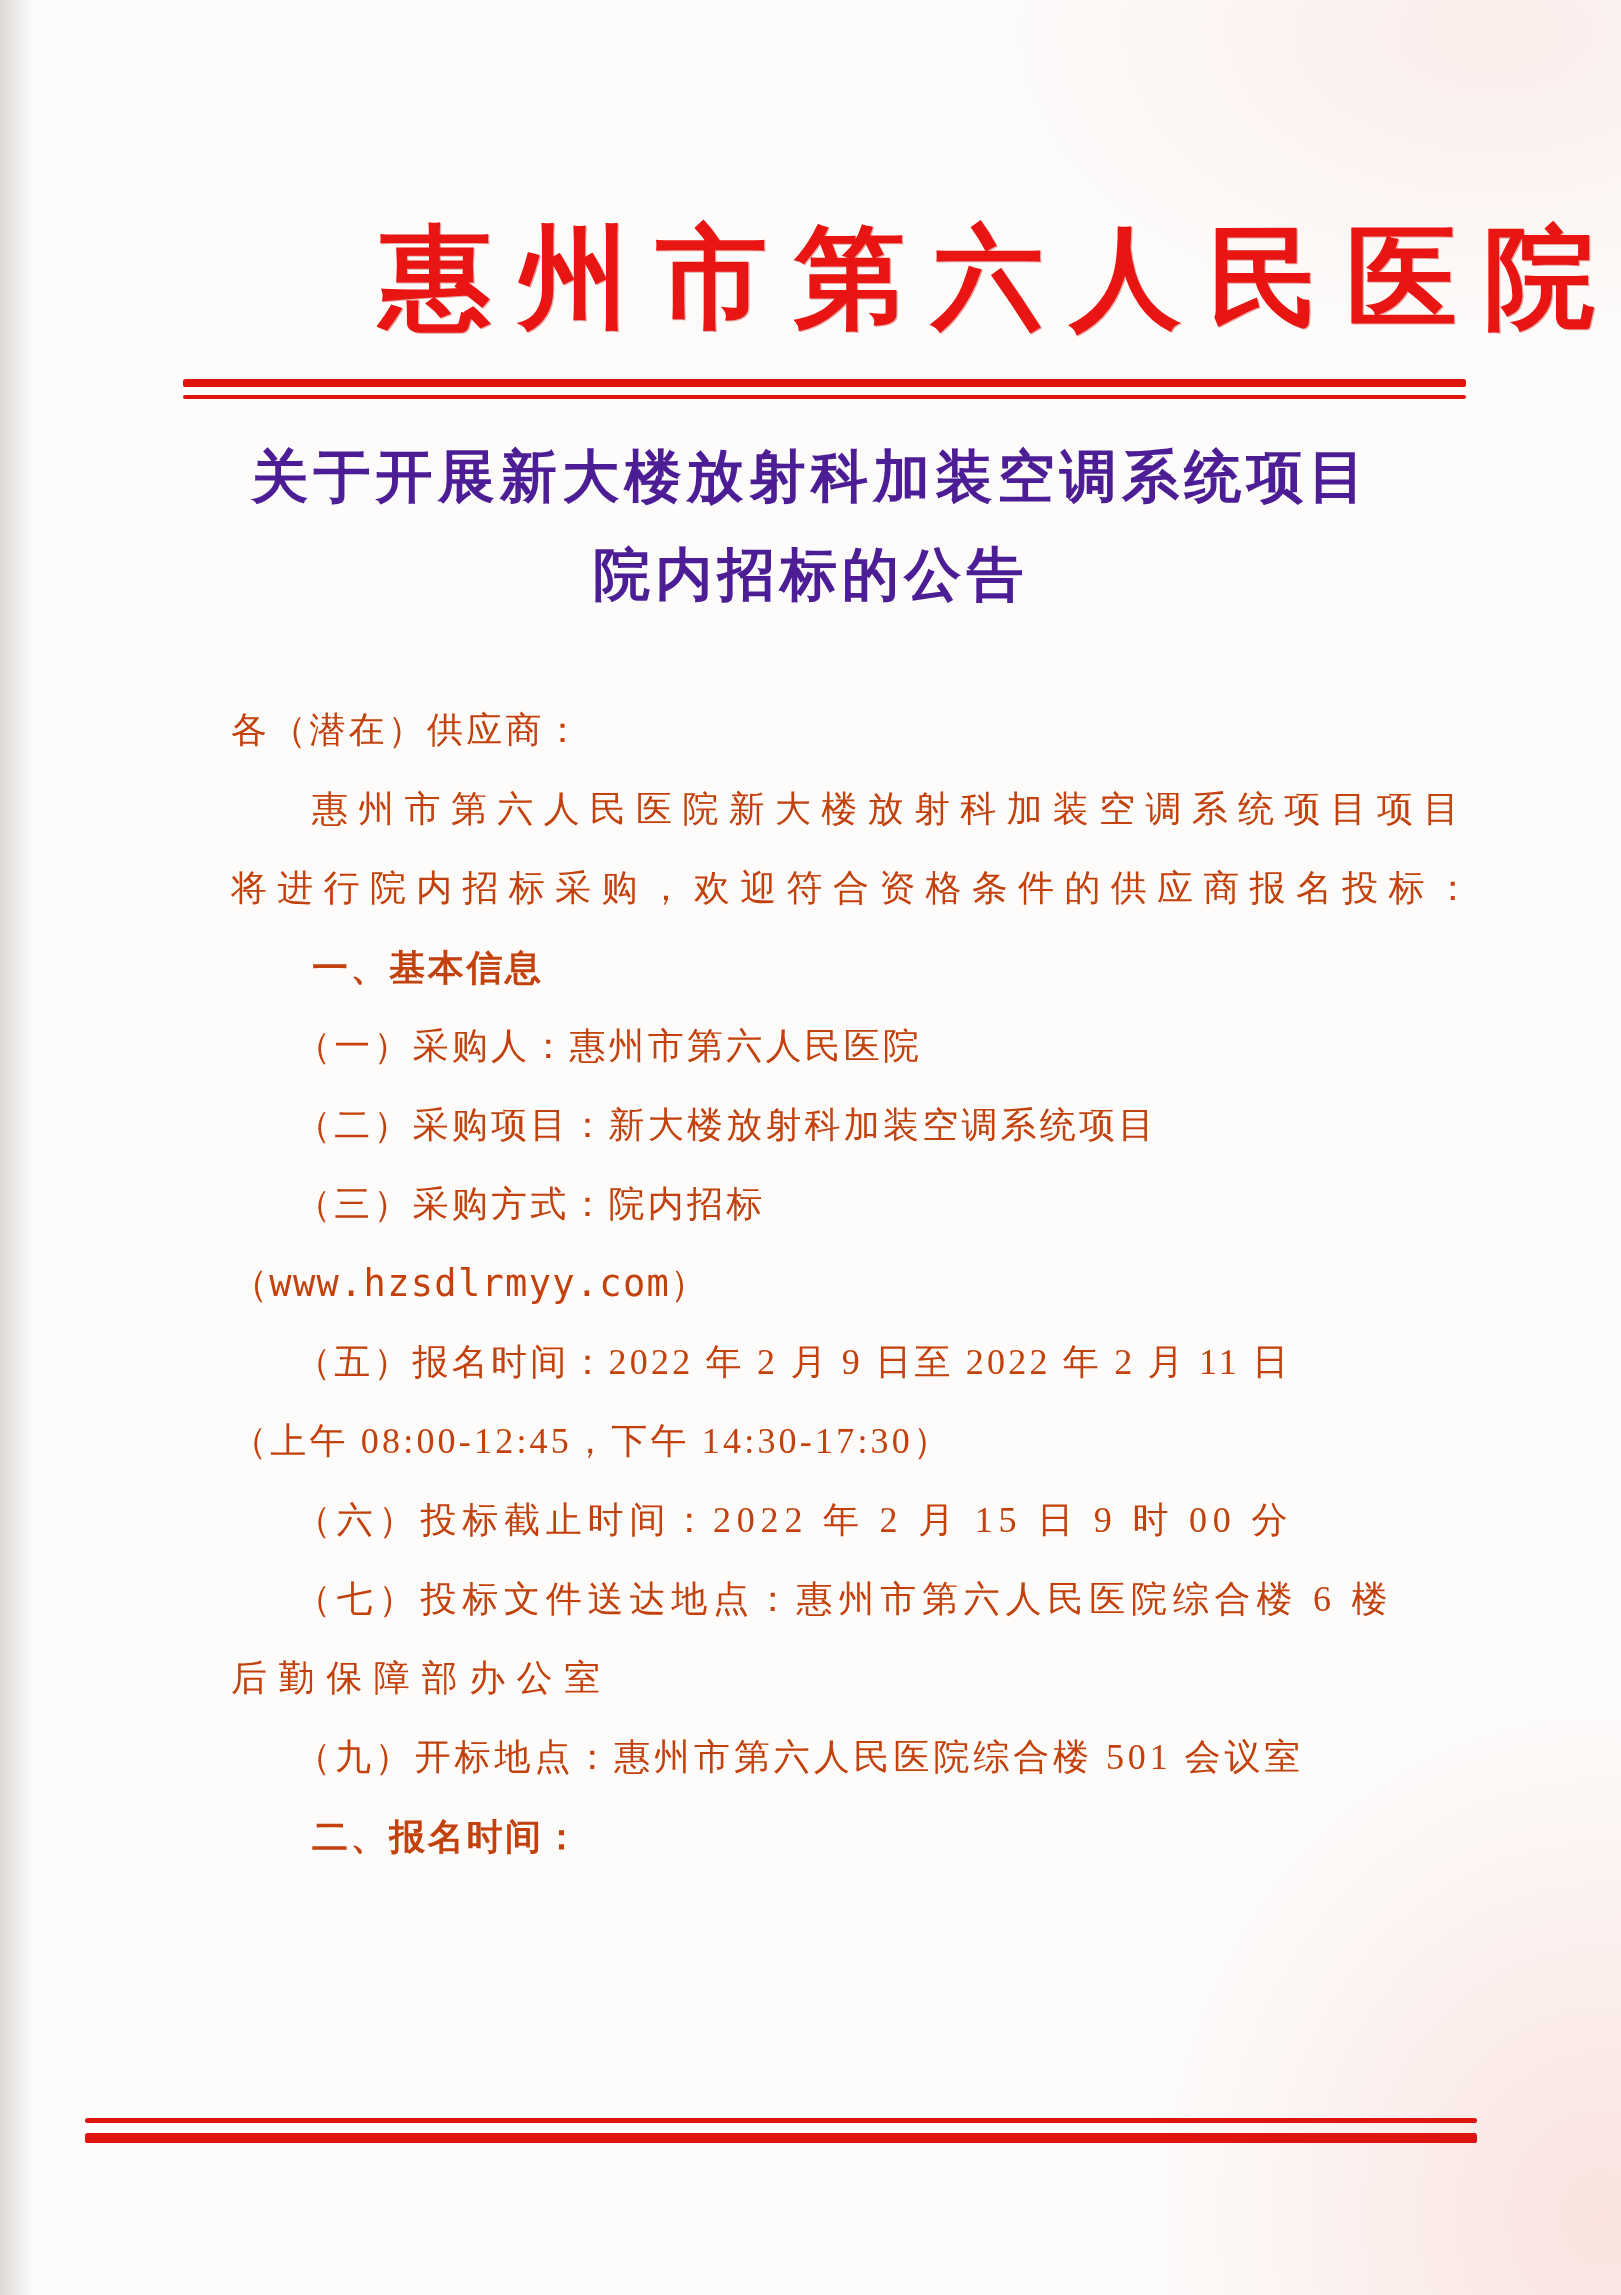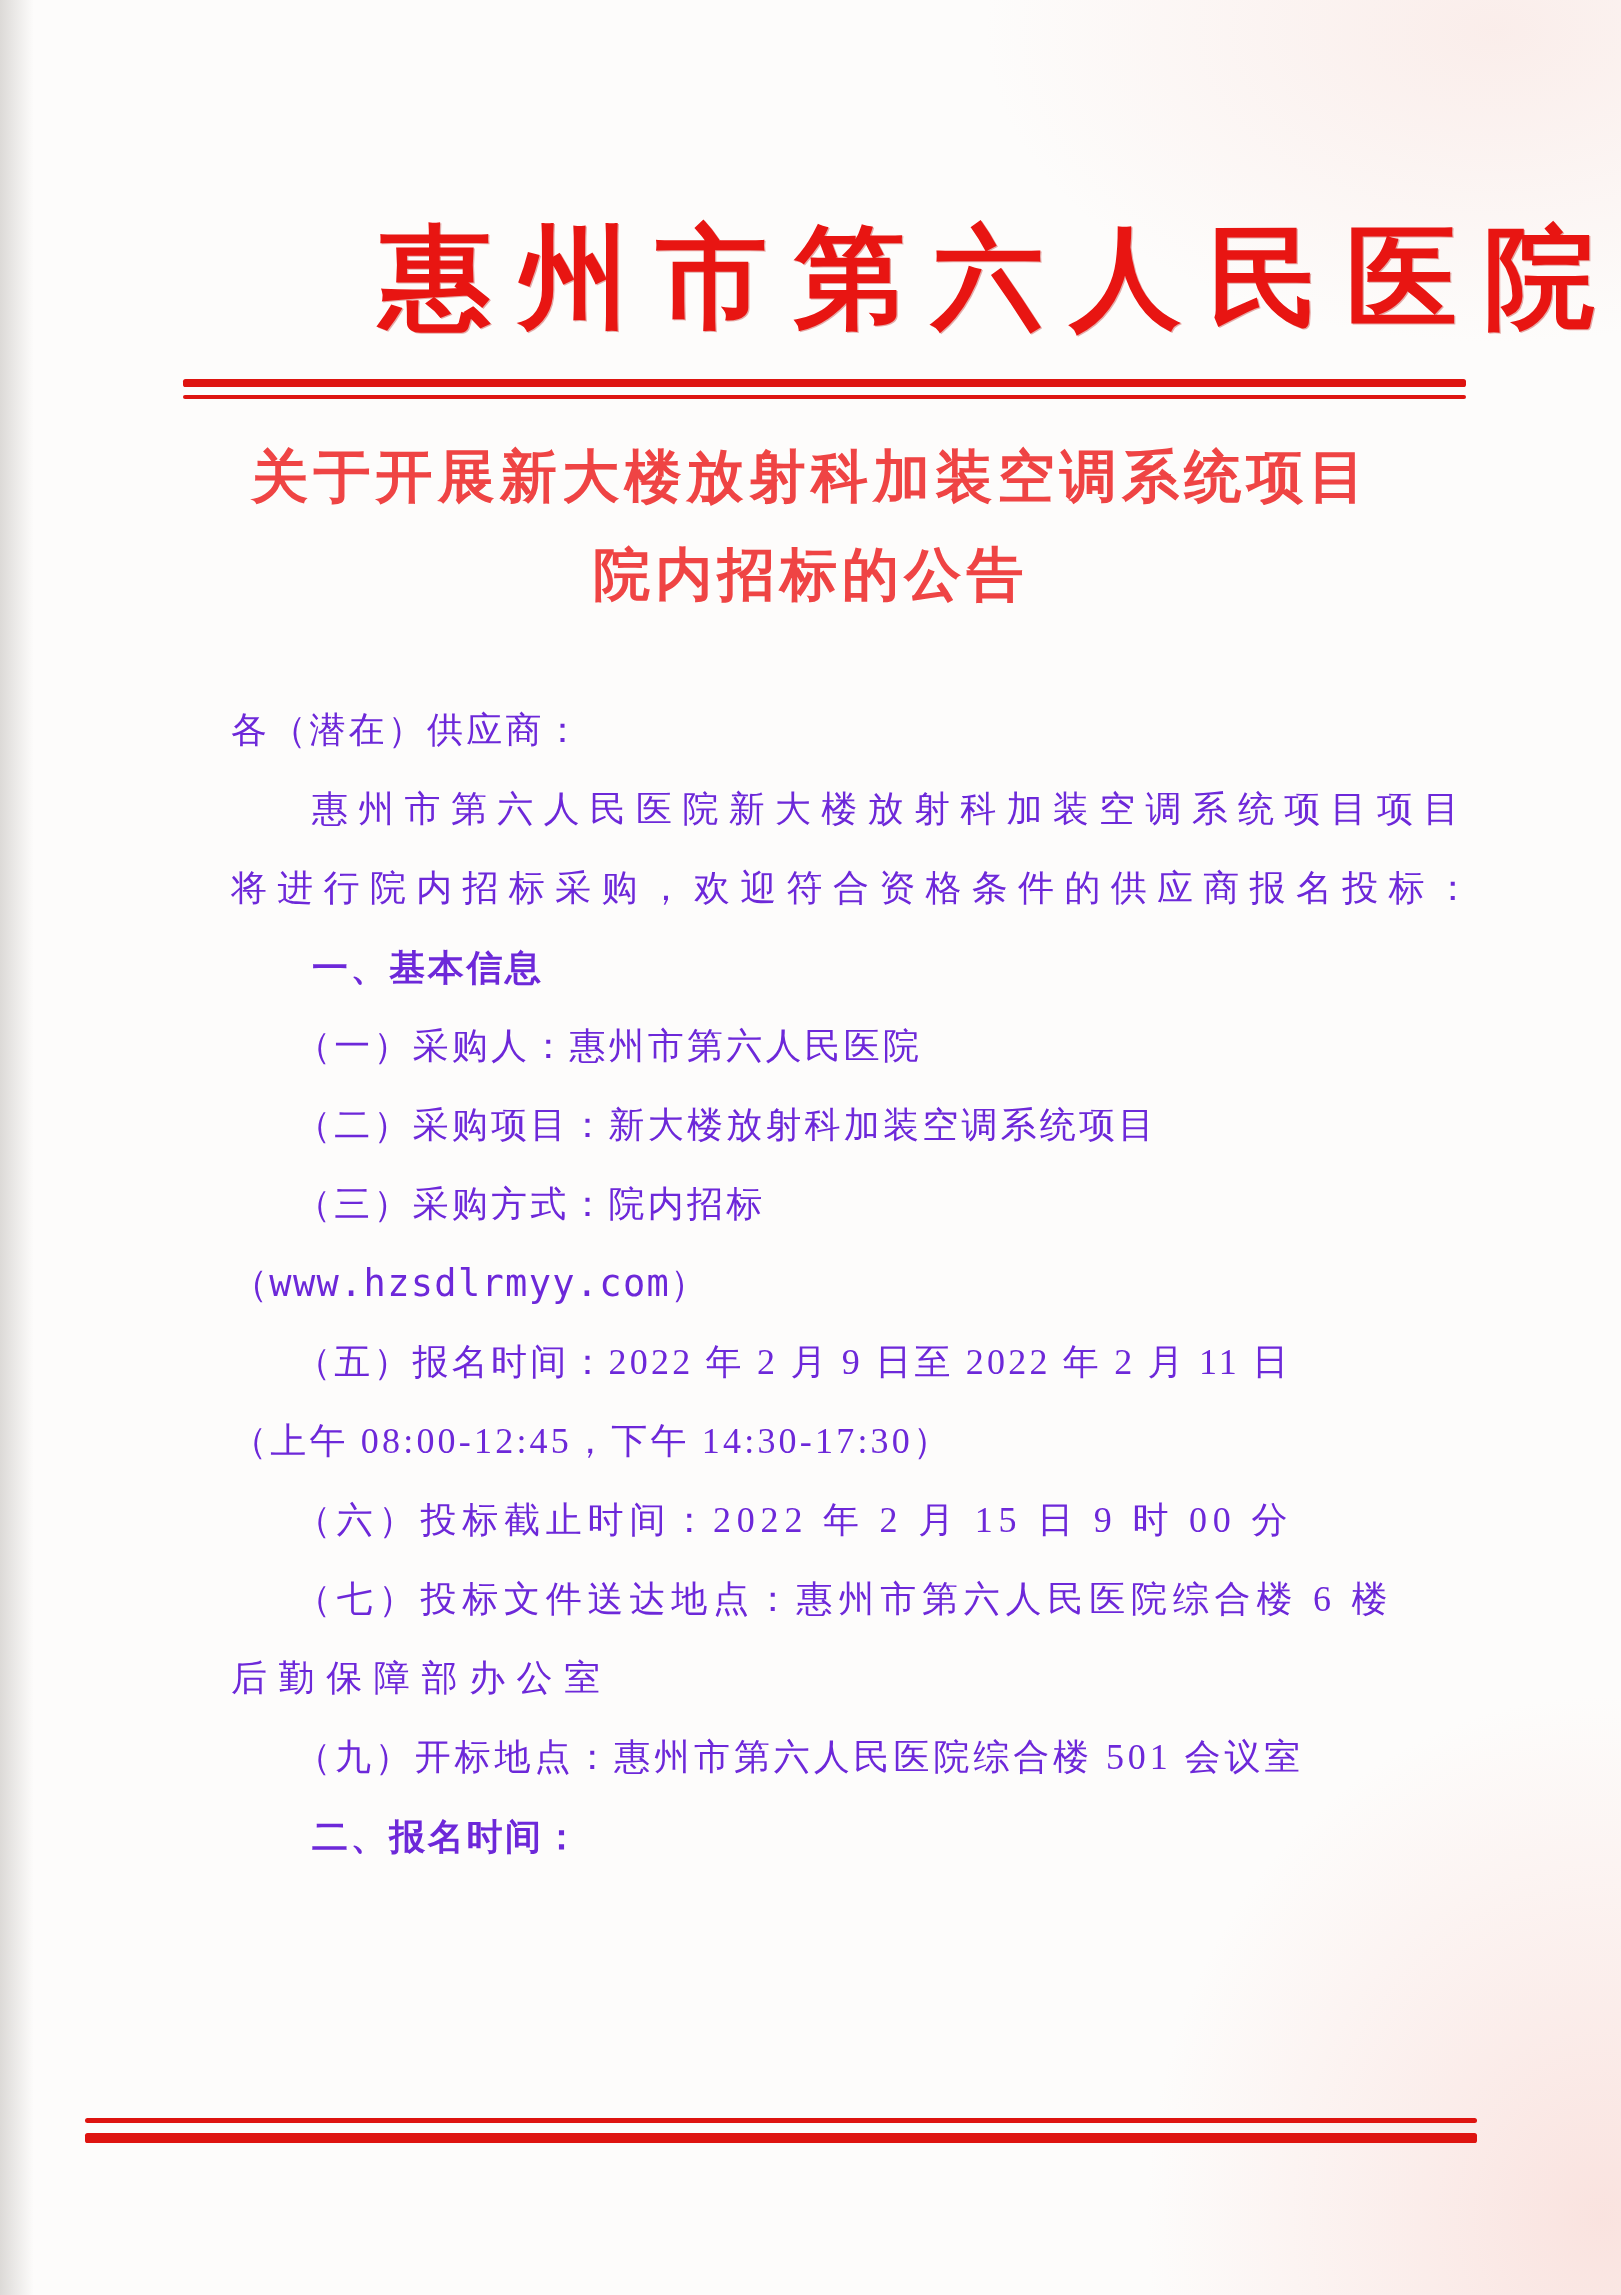--- a/index.html
+++ b/index.html
@@ -31,28 +31,28 @@
   .rule{position:absolute;background:#DE1410;border-radius:2.6px;}
   .rule-top-thick{left:183px;width:1283px;top:379px;height:8.4px;}
   .rule-top-thin {left:183px;width:1283px;top:395px;height:3.9px;}
   .rule-bottom-thin {left:85px;width:1392px;top:2118px;height:5.2px;}
   .rule-bottom-thick{left:85px;width:1392px;top:2133px;height:9.7px;}
 
   .doc-title{
     position:absolute;top:428px;left:0;right:0;
     text-align:center;font-weight:700;
     font-size:57px;line-height:98px;letter-spacing:5.2px;
-    color:#ef4444;white-space:nowrap;
+    color:#4c1d95;white-space:nowrap;
   }
 
   .doc-body{position:absolute;top:691px;left:231px;right:146px;}
   .line{
     height:79px;line-height:79px;
     font-size:36px;letter-spacing:3.2px;
-    white-space:nowrap;color:#6d28d9;
+    white-space:nowrap;color:#c2410c;
   }
   .ind1{padding-left:64px;}
   .ind2{padding-left:81px;}
   .head{font-weight:700;font-family:"Liberation Sans","DejaVu Sans",sans-serif;letter-spacing:2.6px;}
   .sp6 {letter-spacing:3.9px;}
   .sp8 {letter-spacing:5.8px;}
   .sp16{letter-spacing:10.3px;}
   .sp18{letter-spacing:11.6px;}
   .sp46{letter-spacing:30px;}
   .latin{font-family:"DejaVu Sans Mono","Liberation Mono",monospace;font-size:37px;letter-spacing:1.3px;}

